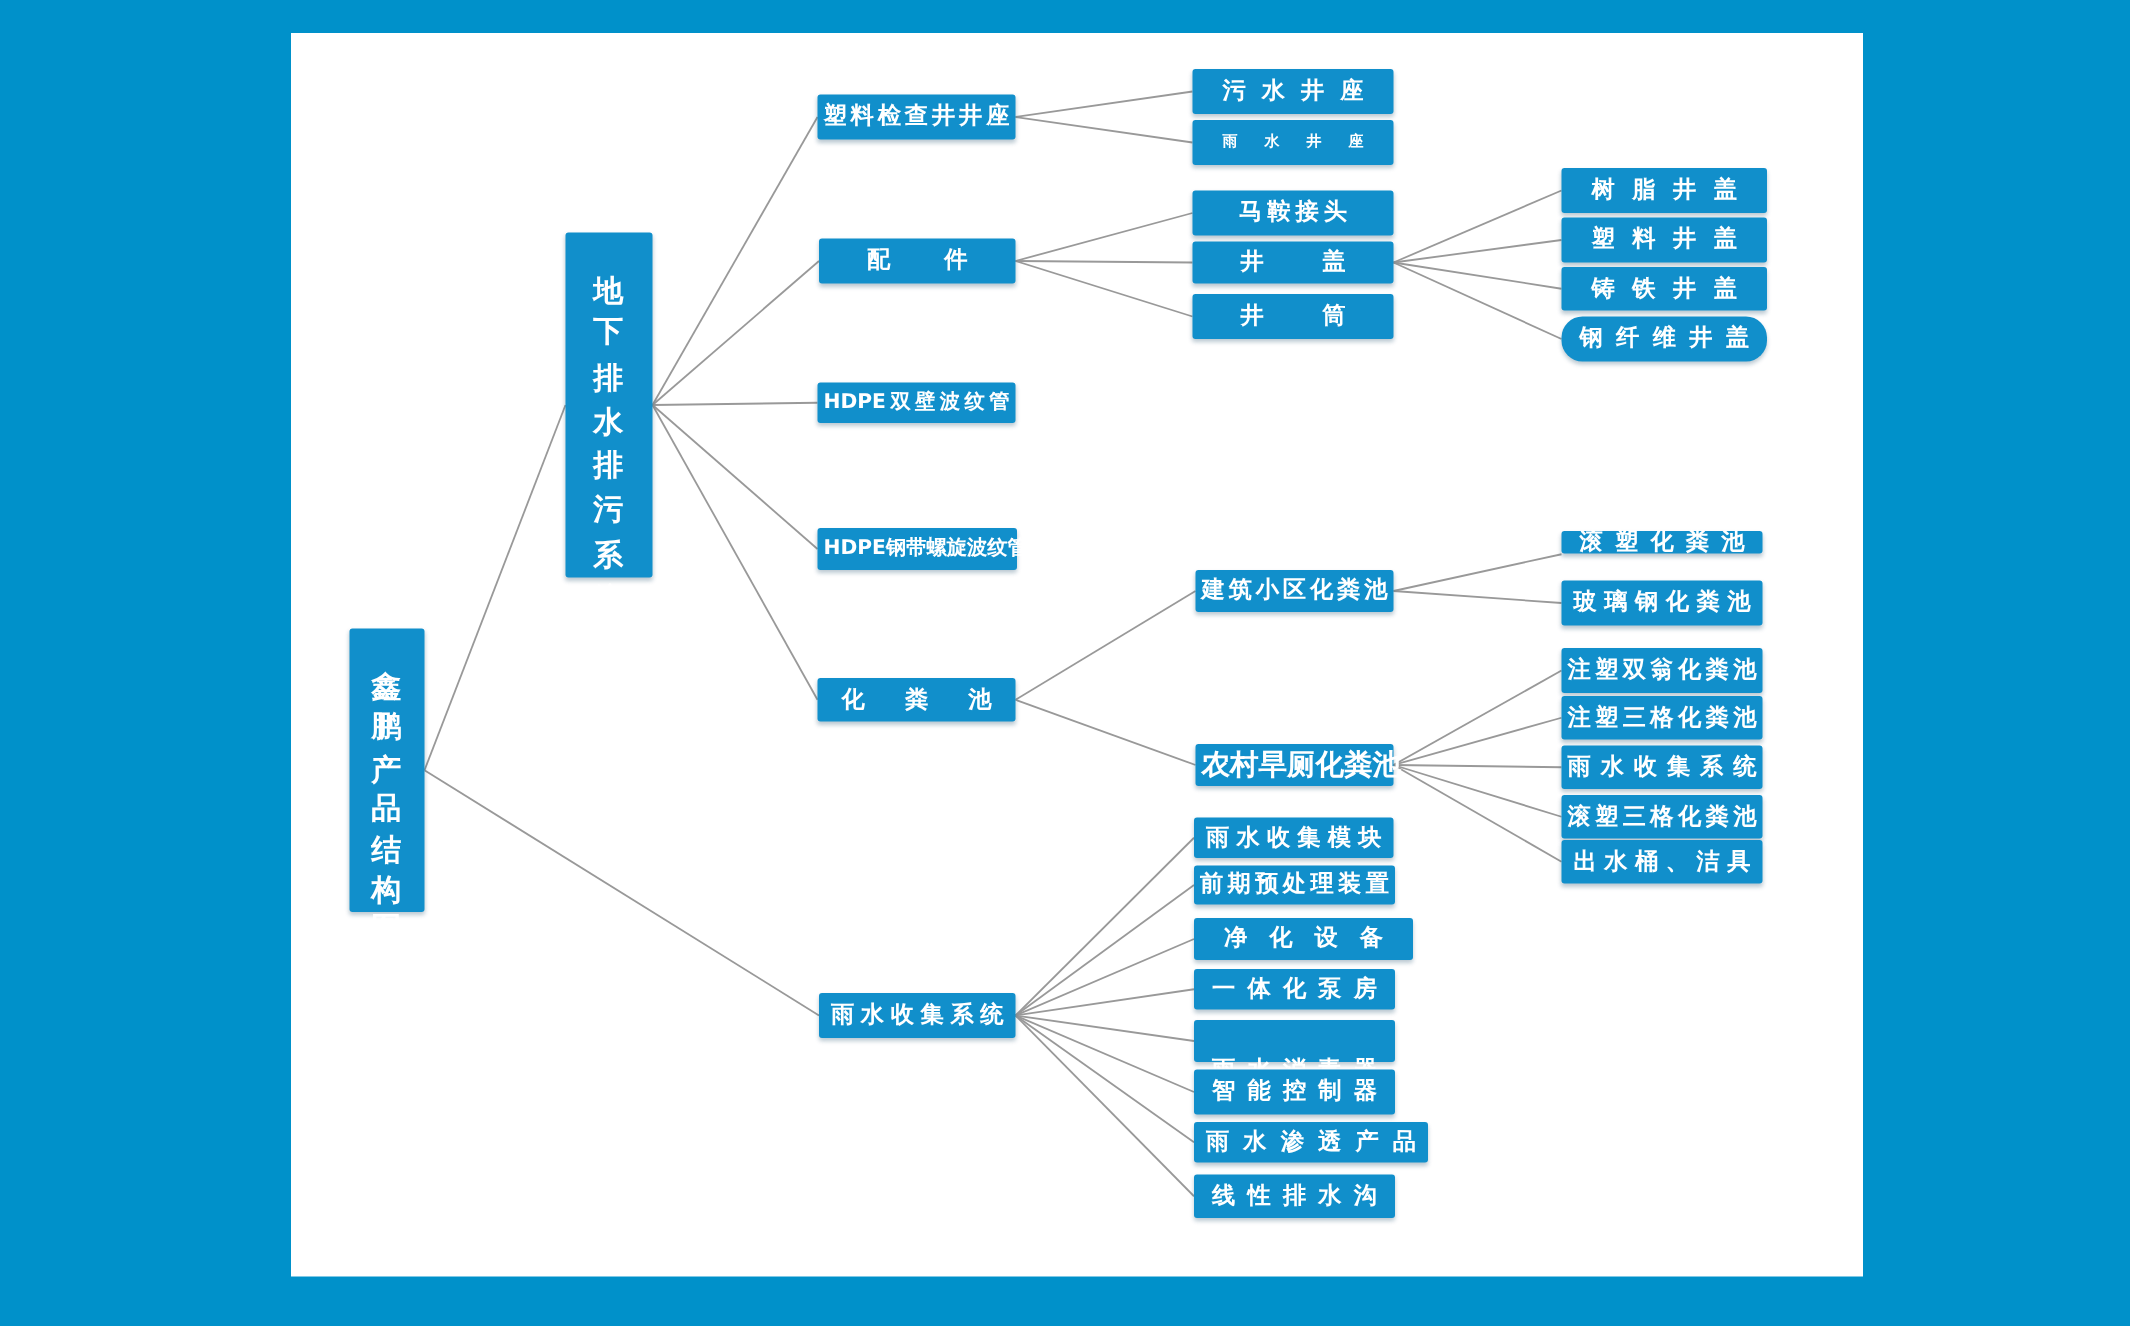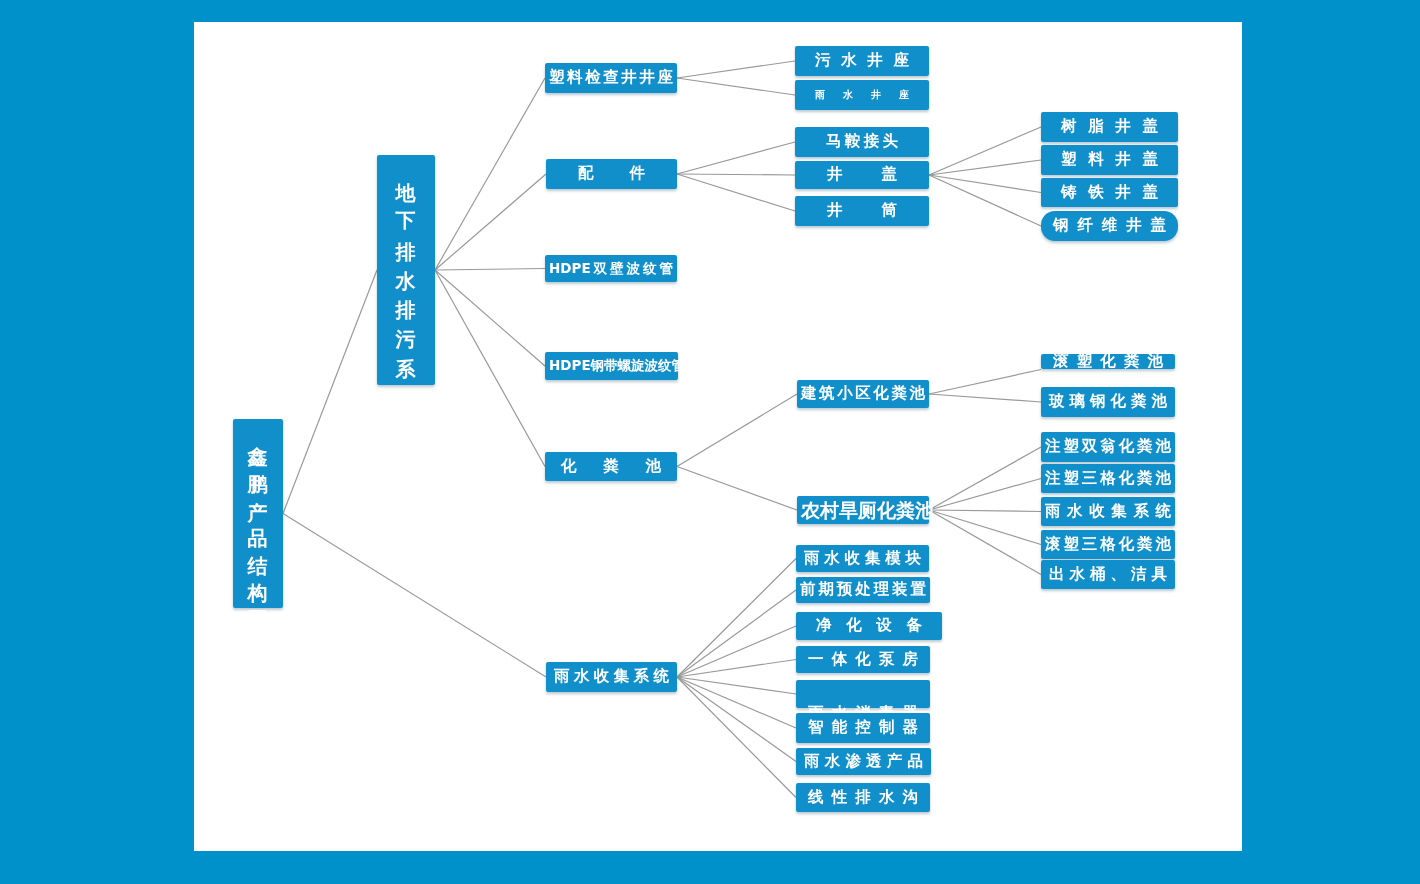--- a/index.html
+++ b/index.html
@@ -183,19 +183,19 @@
     </div>
     <div class="node" style="left: 796px; top: 646px; width: 134px; height: 27px; font-size: 15.5px;">
       <span class="label" style="padding: 0px 12px;">一体化泵房</span>
     </div>
     <div class="node" style="left: 796px; top: 680px; width: 134px; height: 28px; font-size: 15.5px;">
       <span class="label" style="padding: 0px 12px; margin-top: 40px;">雨水消毒器</span>
     </div>
     <div class="node" style="left: 796px; top: 713px; width: 134px; height: 30px; font-size: 15.5px;">
       <span class="label" style="padding: 0px 12px;">智能控制器</span>
     </div>
-    <div class="node" style="left: 796px; top: 748px; width: 135px; height: 27px; font-size: 15.5px;">
+    <div class="node" style="left: 796px; top: 748px; width: 156px; height: 27px; font-size: 15.5px;">
       <span class="label" style="padding: 0px 8px;">雨水渗透产品</span>
     </div>
     <div class="node" style="left: 796px; top: 783px; width: 134px; height: 29px; font-size: 15.5px;">
       <span class="label" style="padding: 0px 12px;">线性排水沟</span>
     </div>
   </div>
 
 </body></html>

